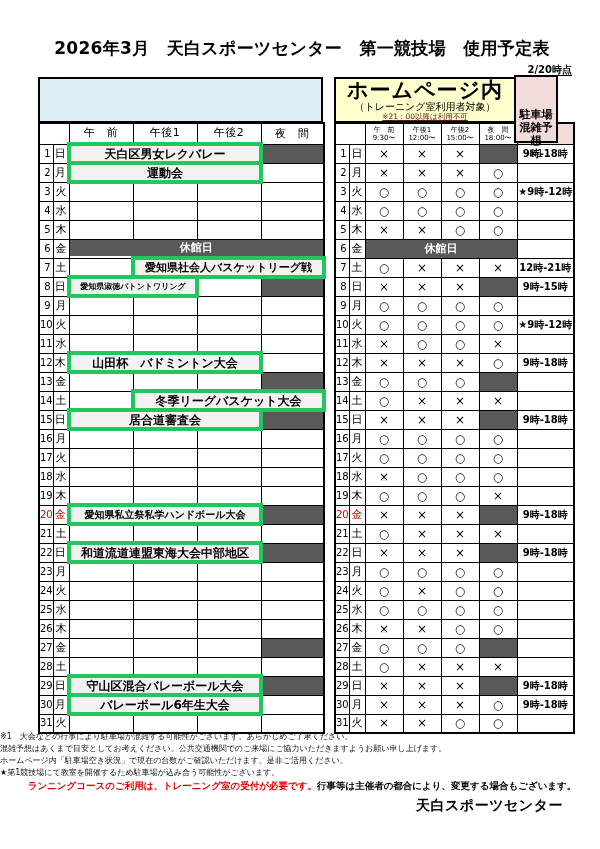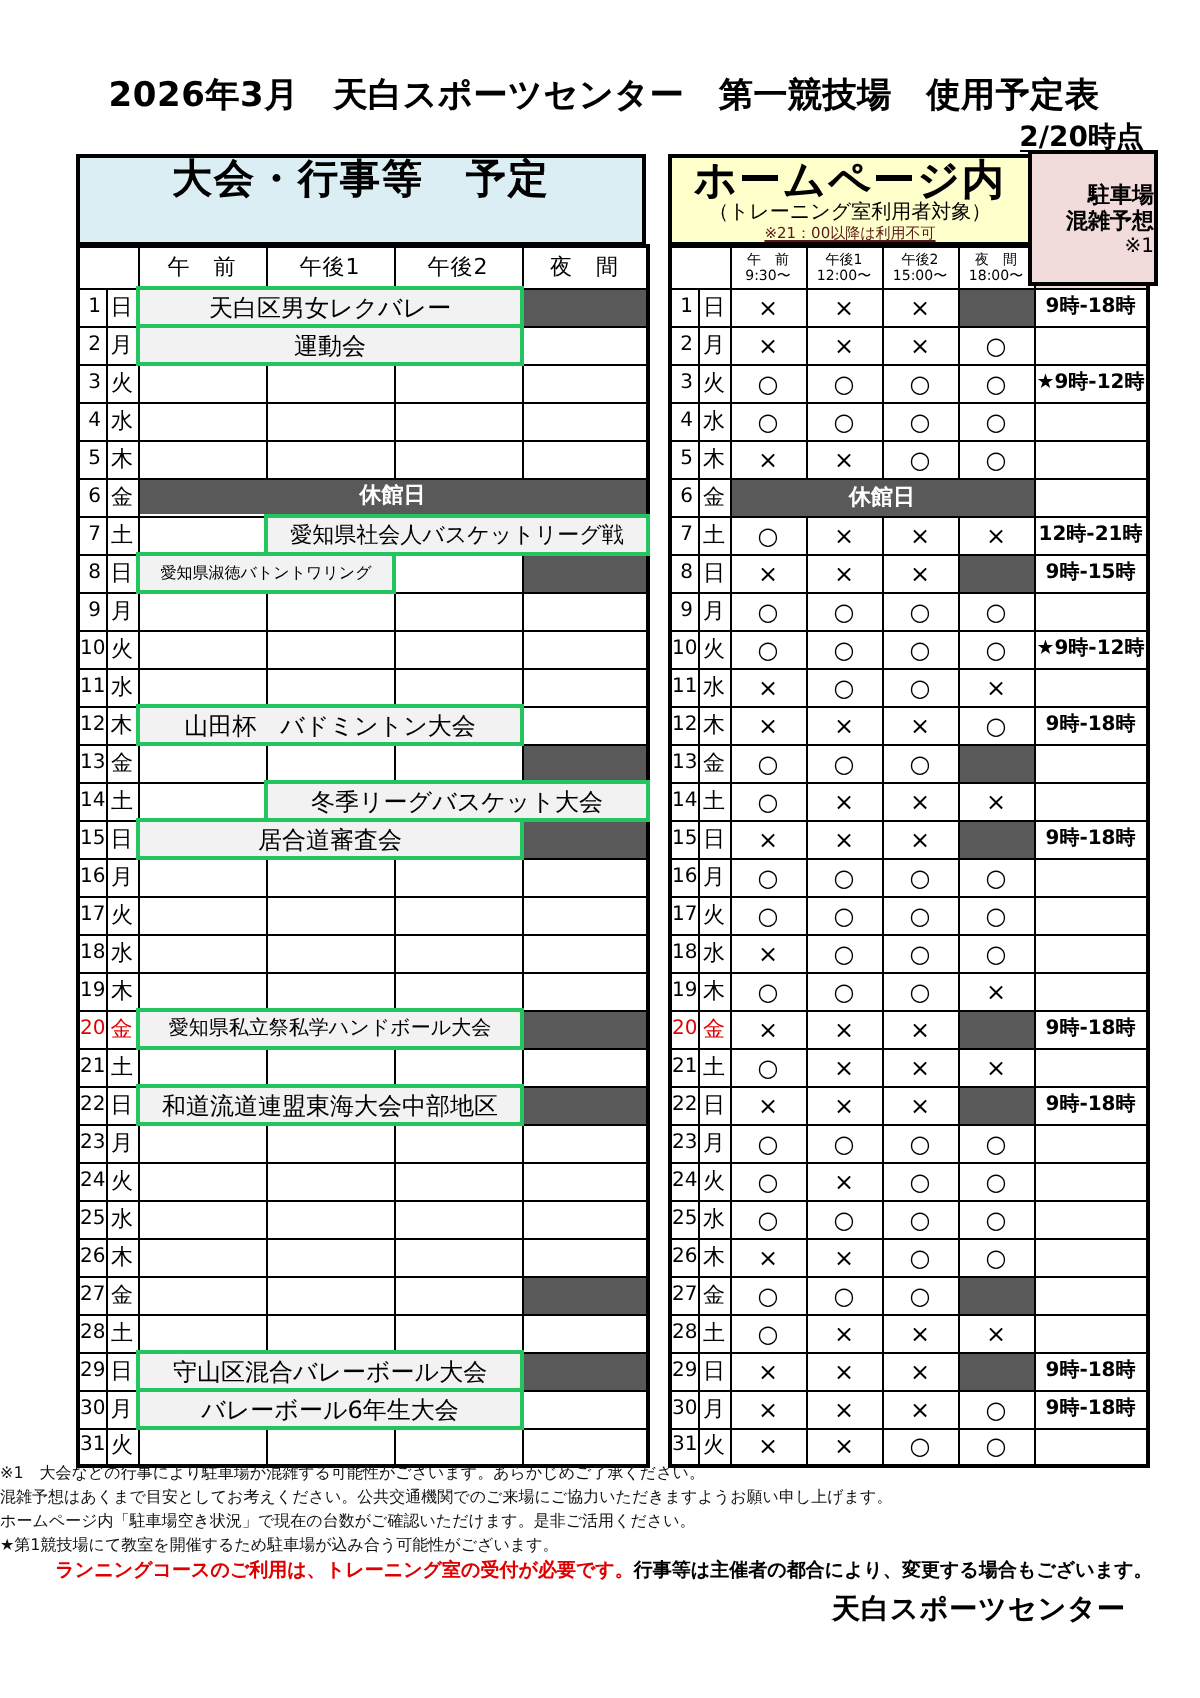--- a/index.html
+++ b/index.html
@@ -1,65 +1,64 @@
 <!DOCTYPE html>
 <html><head>
 <meta charset="utf-8">
 <style>
   *{box-sizing:border-box;margin:0;padding:0}
   html,body{width:600px;height:849px;background:#fff;overflow:hidden}
   body{position:relative;font-family:"DejaVu Sans","Liberation Sans",sans-serif;color:#000;
        --events-head:#daeef3;--running-head:#ffffcc;--parking-head:#f2dcdb;--closed:#595959;--event-cell:#f2f2f2;--holiday:#e00000;--notice:#e00000}
   .title{position:absolute;left:0;top:37px;width:604px;text-align:center;font-size:17px;font-weight:bold;line-height:22px;letter-spacing:0.3px}
-  .asof{position:absolute;right:28px;top:64px;font-size:14px;font-weight:bold;line-height:11px;border-bottom:1px solid #000}
+  .asof{position:absolute;right:28px;top:64px;font-size:10px;font-weight:bold;line-height:11px;border-bottom:1px solid #000}
 
   .lhead{position:absolute;left:38px;top:77px;width:285px;height:46px;border:2px solid #000;background:var(--events-head);text-align:center;z-index:2}
   .lhead .h{font-size:20px;font-weight:bold;line-height:21px;letter-spacing:1px}
   .lhead .s{font-size:10px;line-height:11px}
 
   .rhead{position:absolute;left:334px;top:77px;width:182px;height:46px;border:2px solid #000;background:var(--running-head);text-align:center;z-index:2}
   .rhead .h{font-size:21px;font-weight:bold;line-height:22px;letter-spacing:1px}
   .rhead .s{font-size:10px;line-height:11px}
   .rhead .n{font-size:7.5px;line-height:9px;text-decoration:underline;color:#5a1a1a}
 
-  .phead{position:absolute;left:514px;top:75px;width:65px;height:68px;border:2px solid #000;background:var(--parking-head);text-align:right;z-index:3;padding-top:14px}
+  .phead{position:absolute;left:514px;top:75px;width:44px;height:68px;border:2px solid #000;background:var(--parking-head);text-align:center;z-index:3;padding-top:31px}
   .phead .b{font-size:11px;font-weight:bold;line-height:13px}
   .phead .n{font-size:10px;line-height:13px}
 
   table{position:absolute;border-collapse:collapse;table-layout:fixed}
   td{border:1px solid #000;text-align:center;vertical-align:middle;padding:0;overflow:hidden;white-space:nowrap;line-height:14px}
   .ltab{left:38px;top:122px;width:285px;border:2px solid #000}
   .rtab{left:334px;top:122px;width:239px;border:2px solid #000}
   tr.hdr{height:21px}
   tr.r{height:19px}
   td.colh{font-size:11px;letter-spacing:0.5px}
   td.colh2{font-size:7px;line-height:8px}
   td.num{font-size:10px;text-align:right;padding-right:2px}
   td.wd{font-size:11px}
   td.red{color:var(--holiday)}
-  td.ev{background:var(--event-cell);border:2px solid #22c55e;font-weight:normal}
+  td.ev{background:var(--event-cell);border:4px solid #22c55e;font-weight:bold}
   td.closed{background:var(--closed)}
   td.kyukan{background:var(--closed);color:#fff;font-weight:bold;font-size:11px}
   td.mark{font-size:12px}
   td.park{font-size:10px;font-weight:bold}
   td.pcell{background:var(--parking-head)}
 
   .fnote{position:absolute;left:0;width:600px;text-align:left;font-size:8px;line-height:11px;color:#111}
   .fred{position:absolute;left:0;width:604px;top:780px;text-align:center;font-size:9.5px;font-weight:bold;line-height:12px}
   .fred .r{color:var(--notice)}
   .sign{position:absolute;left:416px;top:796px;font-size:14px;font-weight:bold;line-height:18px;letter-spacing:0.5px}
 </style>
 </head>
 <body style="--events-head: #daeef3; --running-head: #ffffcc; --parking-head: #f2dcdb; --closed: #595959; --event-cell: #f2f2f2; --holiday: #e00000; --notice: #e00000;">
 
 <div class="title">2026年3月　天白スポーツセンター　第一競技場　使用予定表</div>
 <div class="asof">2/20時点</div>
 
 <div class="lhead">
-  <div class="h">大会・行事等　予定</div>
 </div>
 <table class="ltab">
   <colgroup>
       <col style="width:14px">
       <col style="width:16px">
       <col style="width:64px">
       <col style="width:64px">
       <col style="width:64px">
       <col style="width:63px">
     </colgroup>

